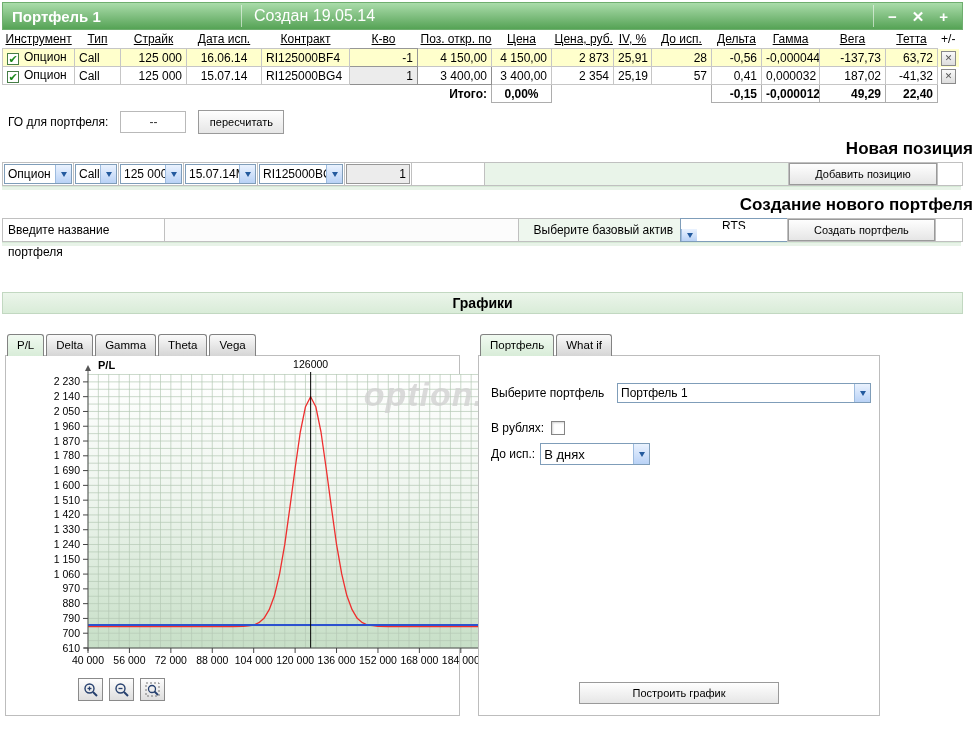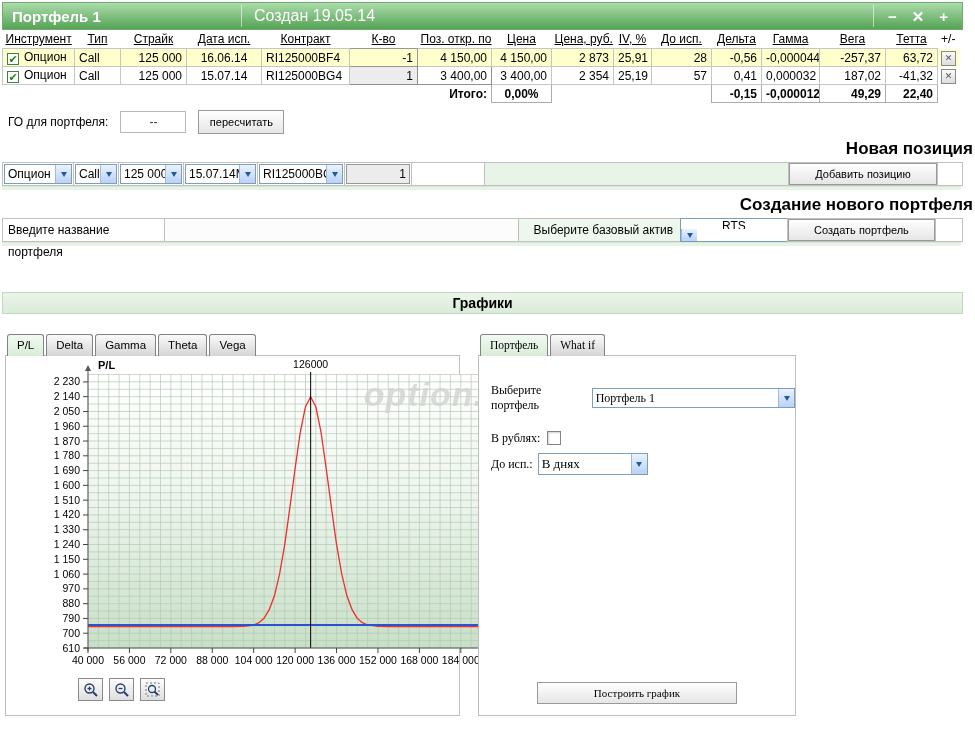--- a/index.html
+++ b/index.html
@@ -67,21 +67,21 @@
   .npf-btncell button { width: 100%; height: 100%; }
   .npf-spacer { width: 28px; border: 1px solid #c0c0c0; margin-left: -1px; }
 
   .green-strip { width: 959px; height: 4px; background: #e8f3e8; border-top: 1px solid #d6e9d6; }
 
   
   .charts-bar { width: 961px; height: 22px; margin-top: 46px; background: linear-gradient(#ebf5ea,#d9ecd8); border: 1px solid #c2d8c1; text-align: center; line-height: 20px; font-size: 14px; font-weight: 600; }
 
   
   .panels { display: flex; gap: 18px; margin: 19px 0 0 3px; }
-  .left-col { width: 455px; } .right-col { width: 318px; font-family: Liberation Serif, serif; }
+  .left-col { width: 455px; } .right-col { width: 402px; }
   .tabs { display: flex; height: 22px; margin-left: 2px; position: relative; z-index: 2; }
   .tab { border: 1px solid #828282; border-bottom: none; border-radius: 3px 3px 0 0; background: linear-gradient(#fafafa,#d5d5d5); padding: 0 9px; font-size: 11.5px; line-height: 20px; margin-right: 2px; position: relative; top: 1px; cursor: pointer; }
   .tab.active { background: linear-gradient(#f1faf1,#d8ecd8); }
   .panel { border: 1px solid #bdbdbd; height: 361px; background: #fff; position: relative; }
 
   .chart-svg { display: block; margin: 2px 0 0 2px; }
   .ctxt { font: 10.5px "Liberation Sans", sans-serif; fill: #000; }
   .cbold { font: bold 11px "Liberation Sans", sans-serif; fill: #000; }
   .wm { font: bold italic 34px "Liberation Sans", sans-serif; fill: #d2d2d2; opacity: .8; letter-spacing: 1px; }
 
@@ -162,21 +162,21 @@
           <td class="ac">16.06.14</td>
           <td>RI125000BF4</td>
           <td class="qtycell">-1</td>
           <td class="ar">4 150,00</td>
           <td class="ar">4 150,00</td>
           <td class="ar">2 873</td>
           <td class="ar">25,91</td>
           <td class="ar">28</td>
           <td class="ar">-0,56</td>
           <td class="ar">-0,000044</td>
-          <td class="ar">-257,37</td>
+          <td class="ar">-137,73</td>
           <td class="ar">63,72</td>
           <td class="xcol"><span class="xbtn">✕</span></td>
         </tr>
         <tr class="r2">
           <td><span class="cb">✔</span><span>Опцион</span></td>
           <td>Call</td>
           <td class="ar">125 000</td>
           <td class="ac">15.07.14</td>
           <td>RI125000BG4</td>
           <td class="qtycell">1</td>

